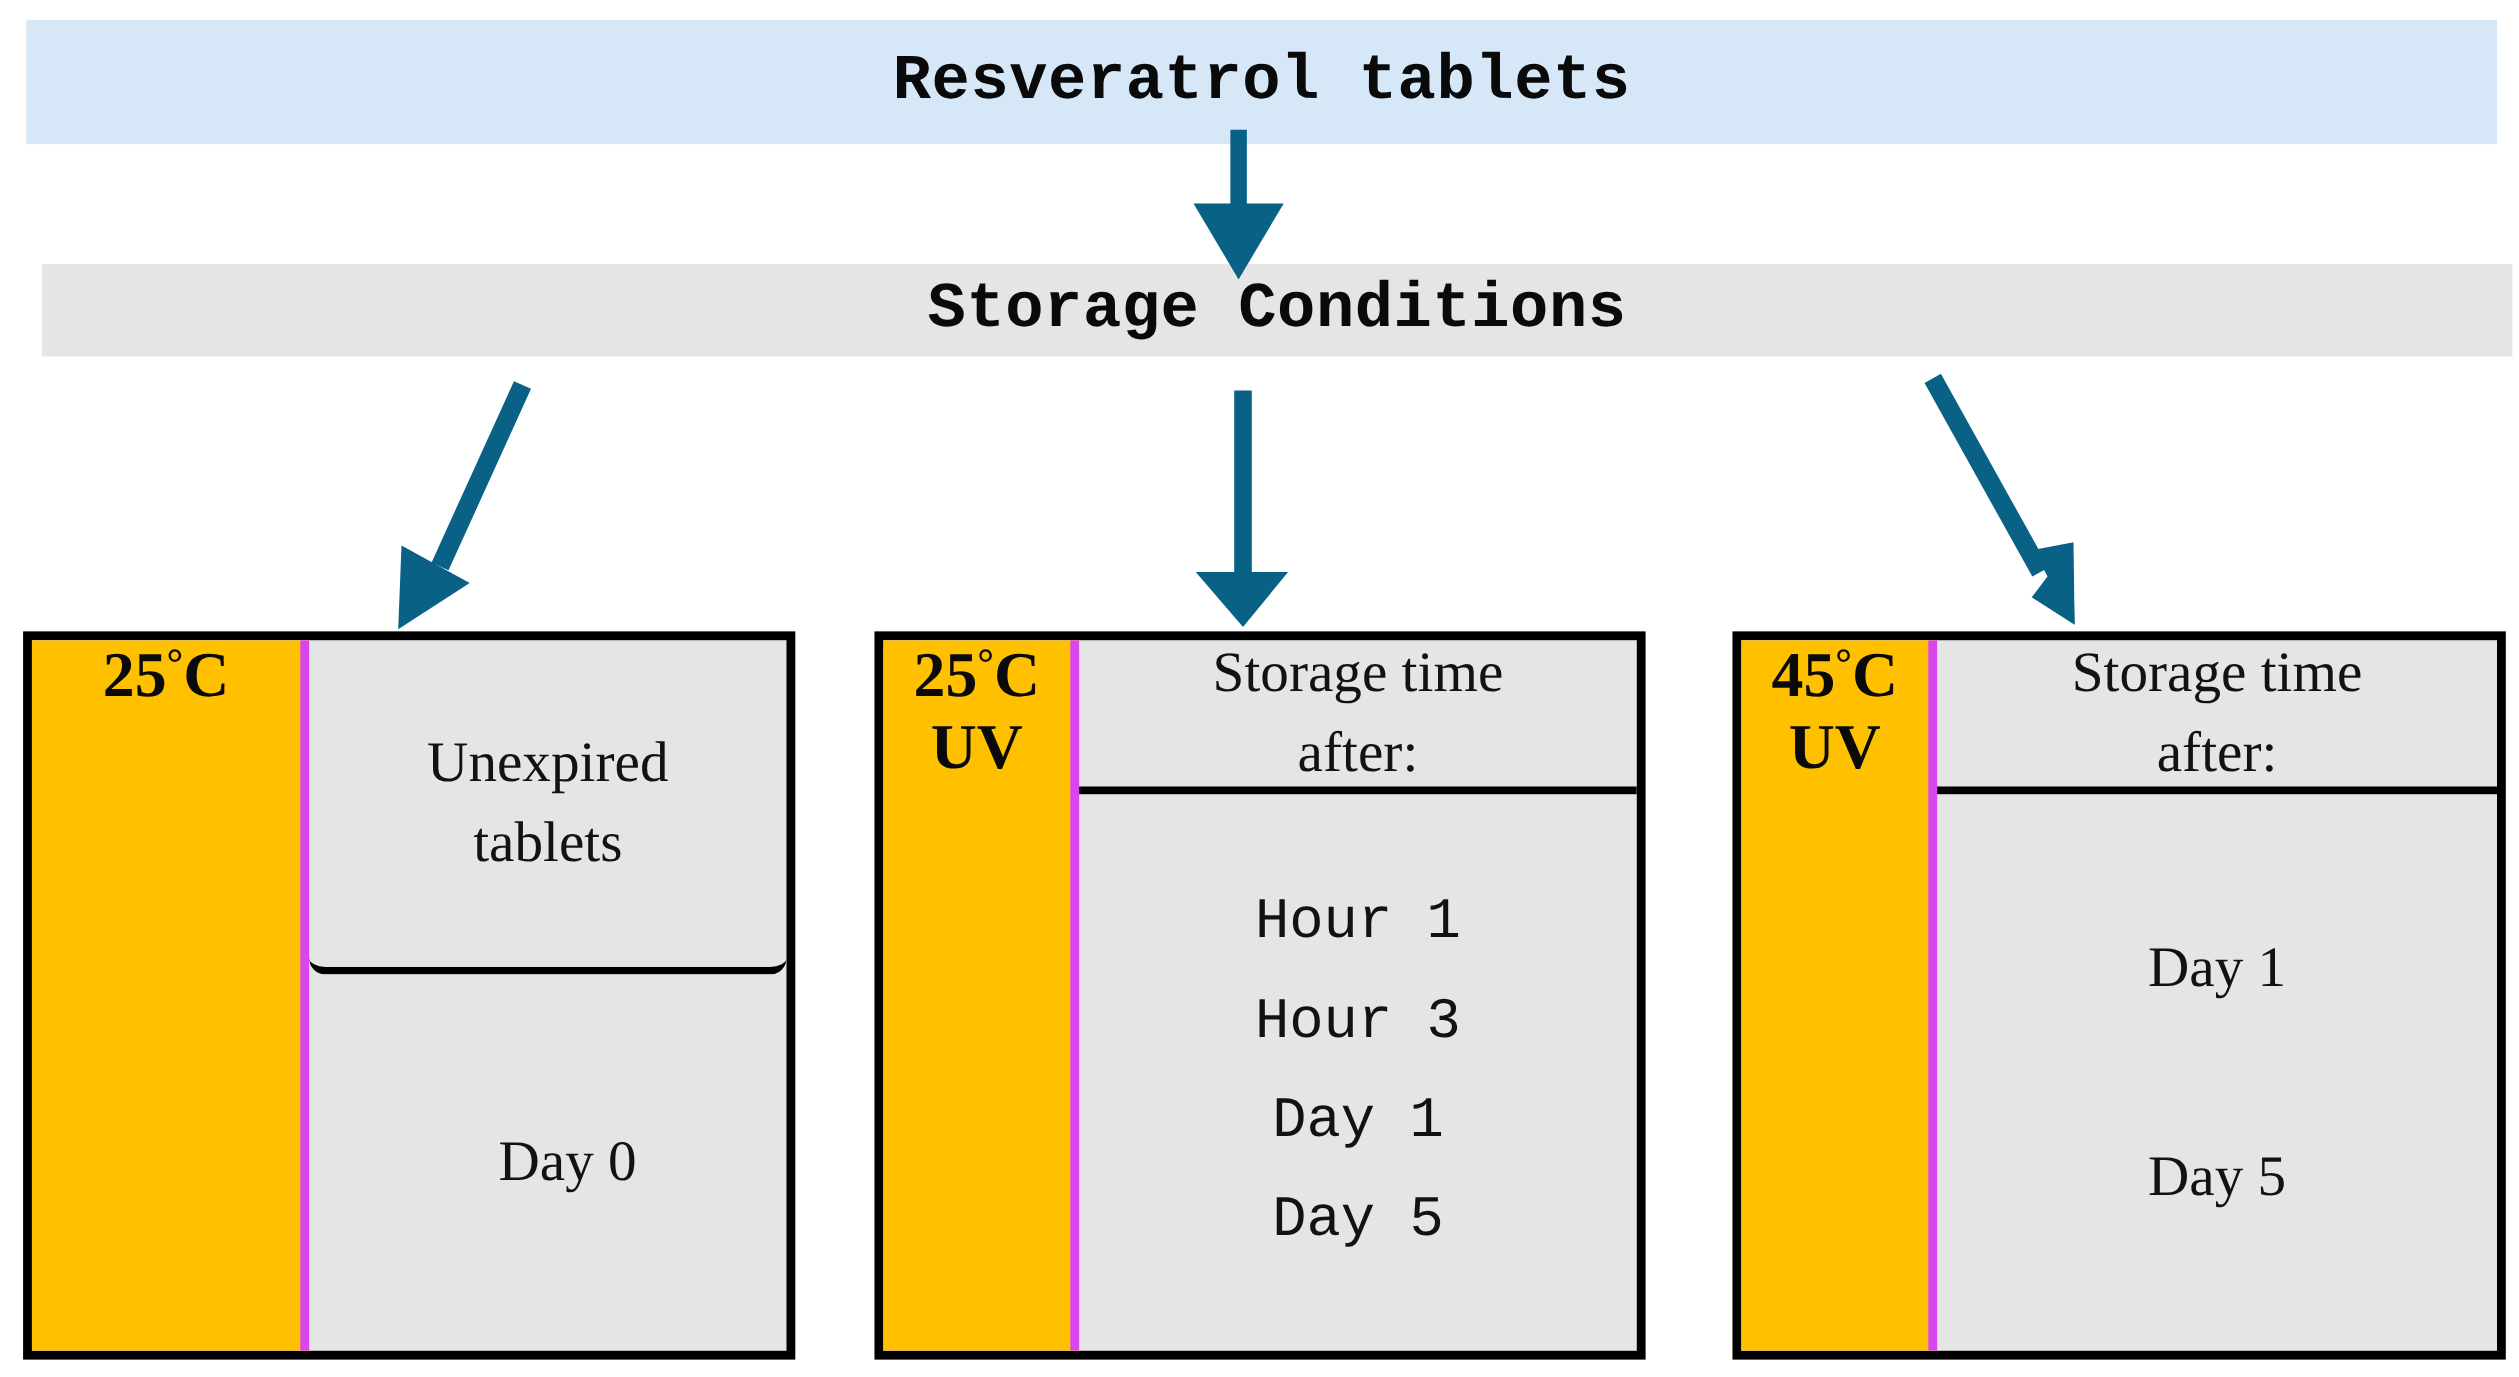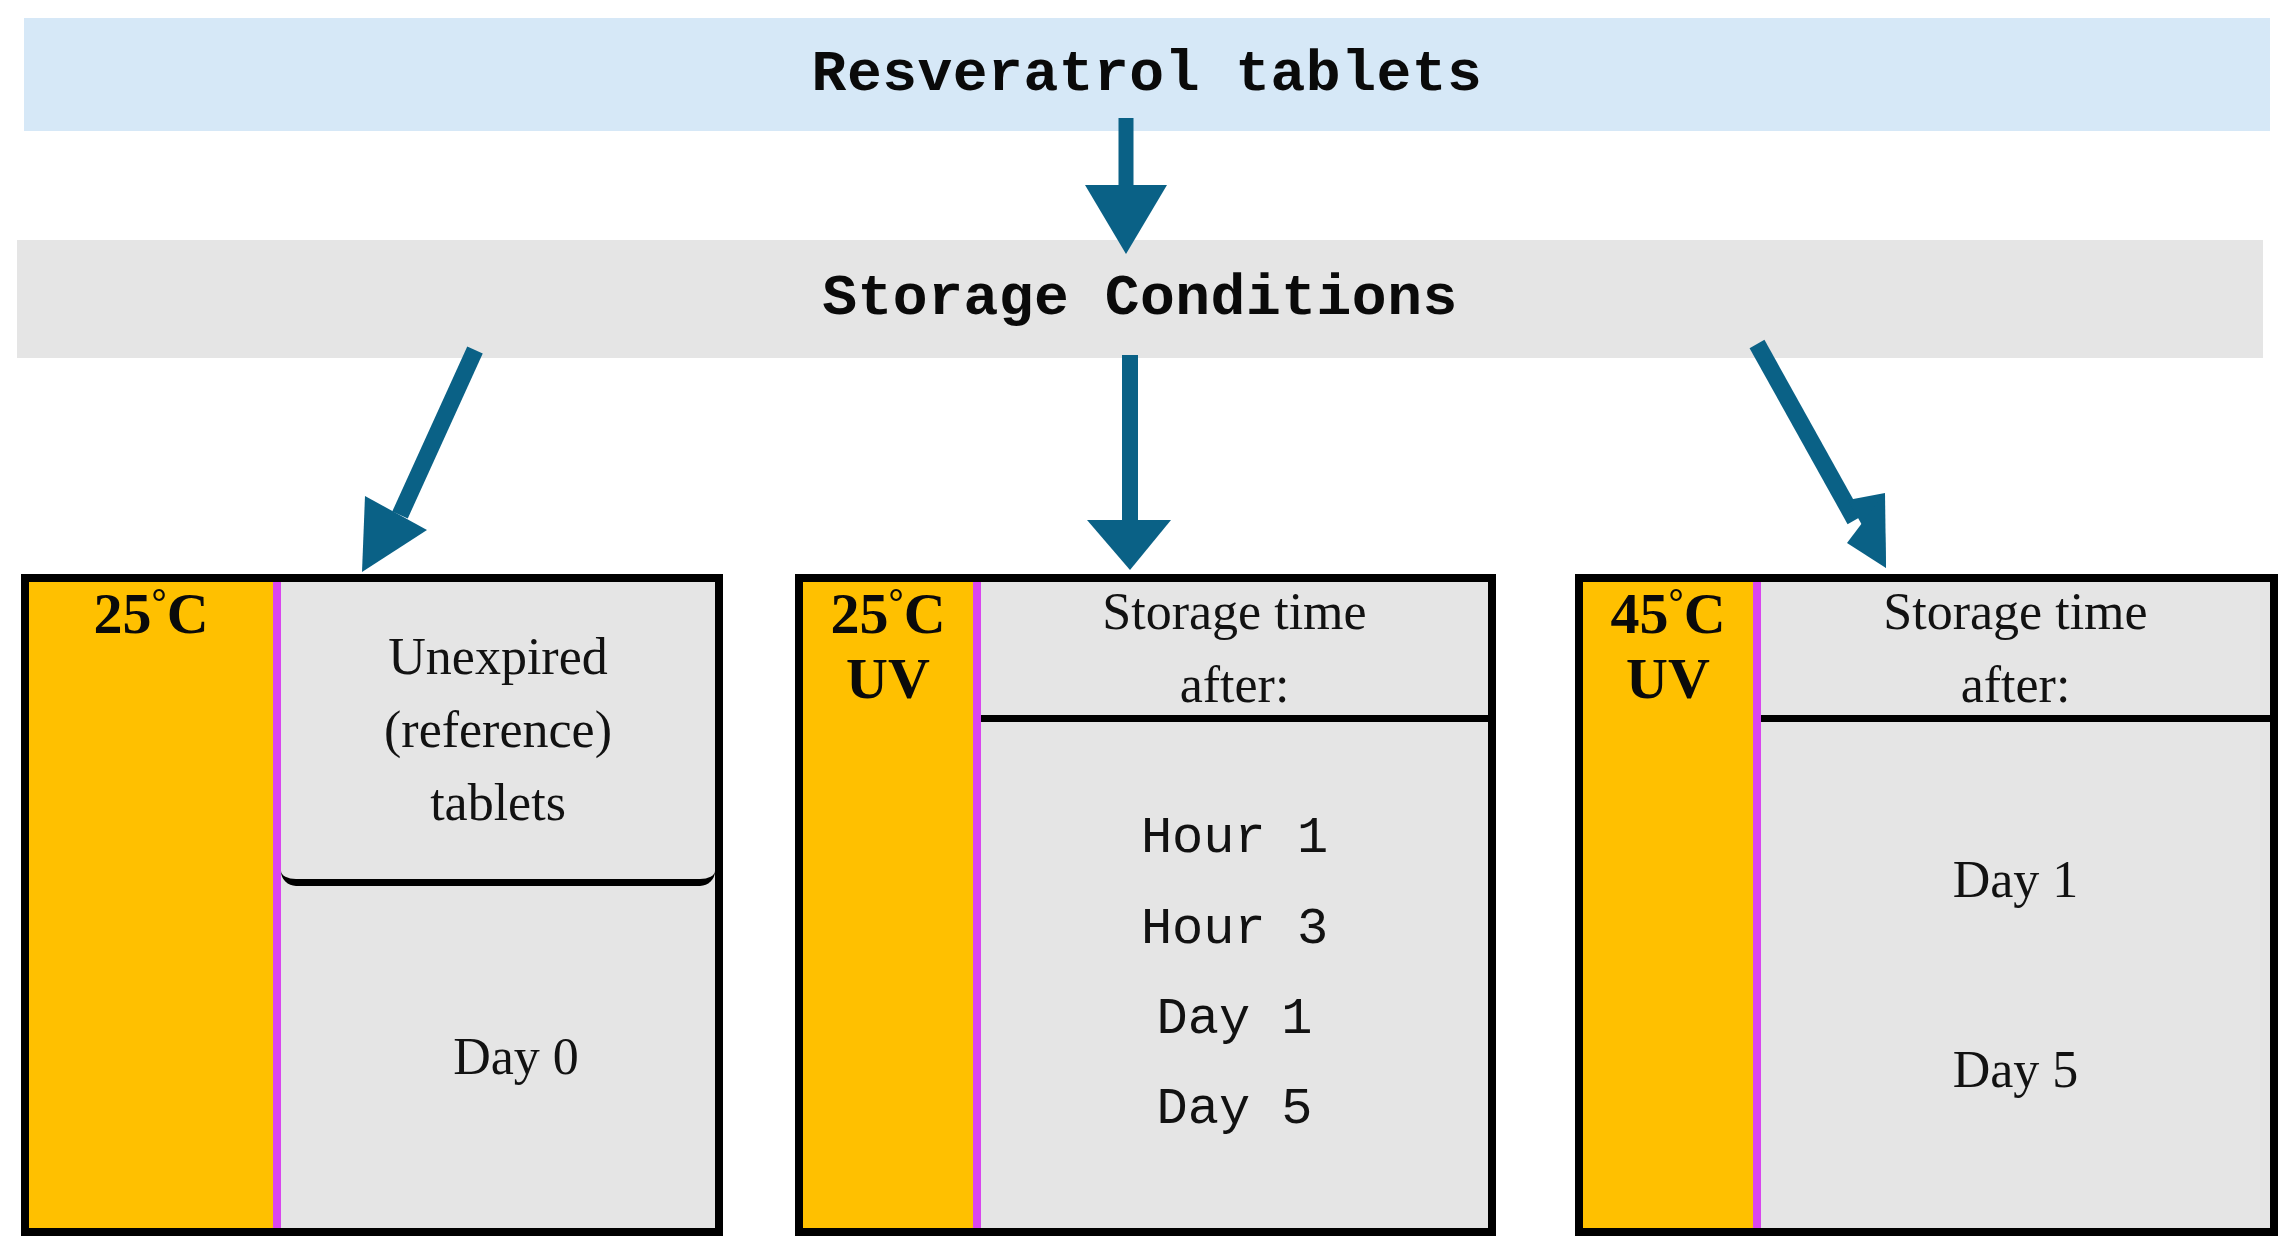--- a/index.html
+++ b/index.html
@@ -26,24 +26,24 @@
     font-family: Liberation Mono, monospace;
   }
   #banner-title {
     left: 24px;
     top: 18px;
     width: 2246px;
     height: 113px;
     background: #d6e8f7;
   }
   #banner-subtitle {
-    left: 17px;
+    left: 38px;
     top: 240px;
     width: 2246px;
-    height: 118px;
+    height: 84px;
     background: #e5e5e5;
   }
   .banner-text {
     font-weight: bold;
     font-size: 58px;
     color: #0a0a0a;
     letter-spacing: 0.5px;
     line-height: 1;
     white-space: nowrap;
   }
@@ -184,21 +184,20 @@
 
   <div class="cond-box" id="cond-box-0">
     <div class="temp-panel">
       <div class="temp-label">
         <span>25</span><span class="deg">°</span><span>C</span>
       </div>
     </div>
     <div class="detail-panel">
       <div class="detail-head">
         <div class="line">Unexpired</div>
-        <div class="line">(reference)</div>
         <div class="line">tablets</div>
       </div>
       <div class="detail-body">
         <div class="line">Day 0</div>
       </div>
     </div>
   </div>
 
   <div class="cond-box" id="cond-box-1">
     <div class="temp-panel">

